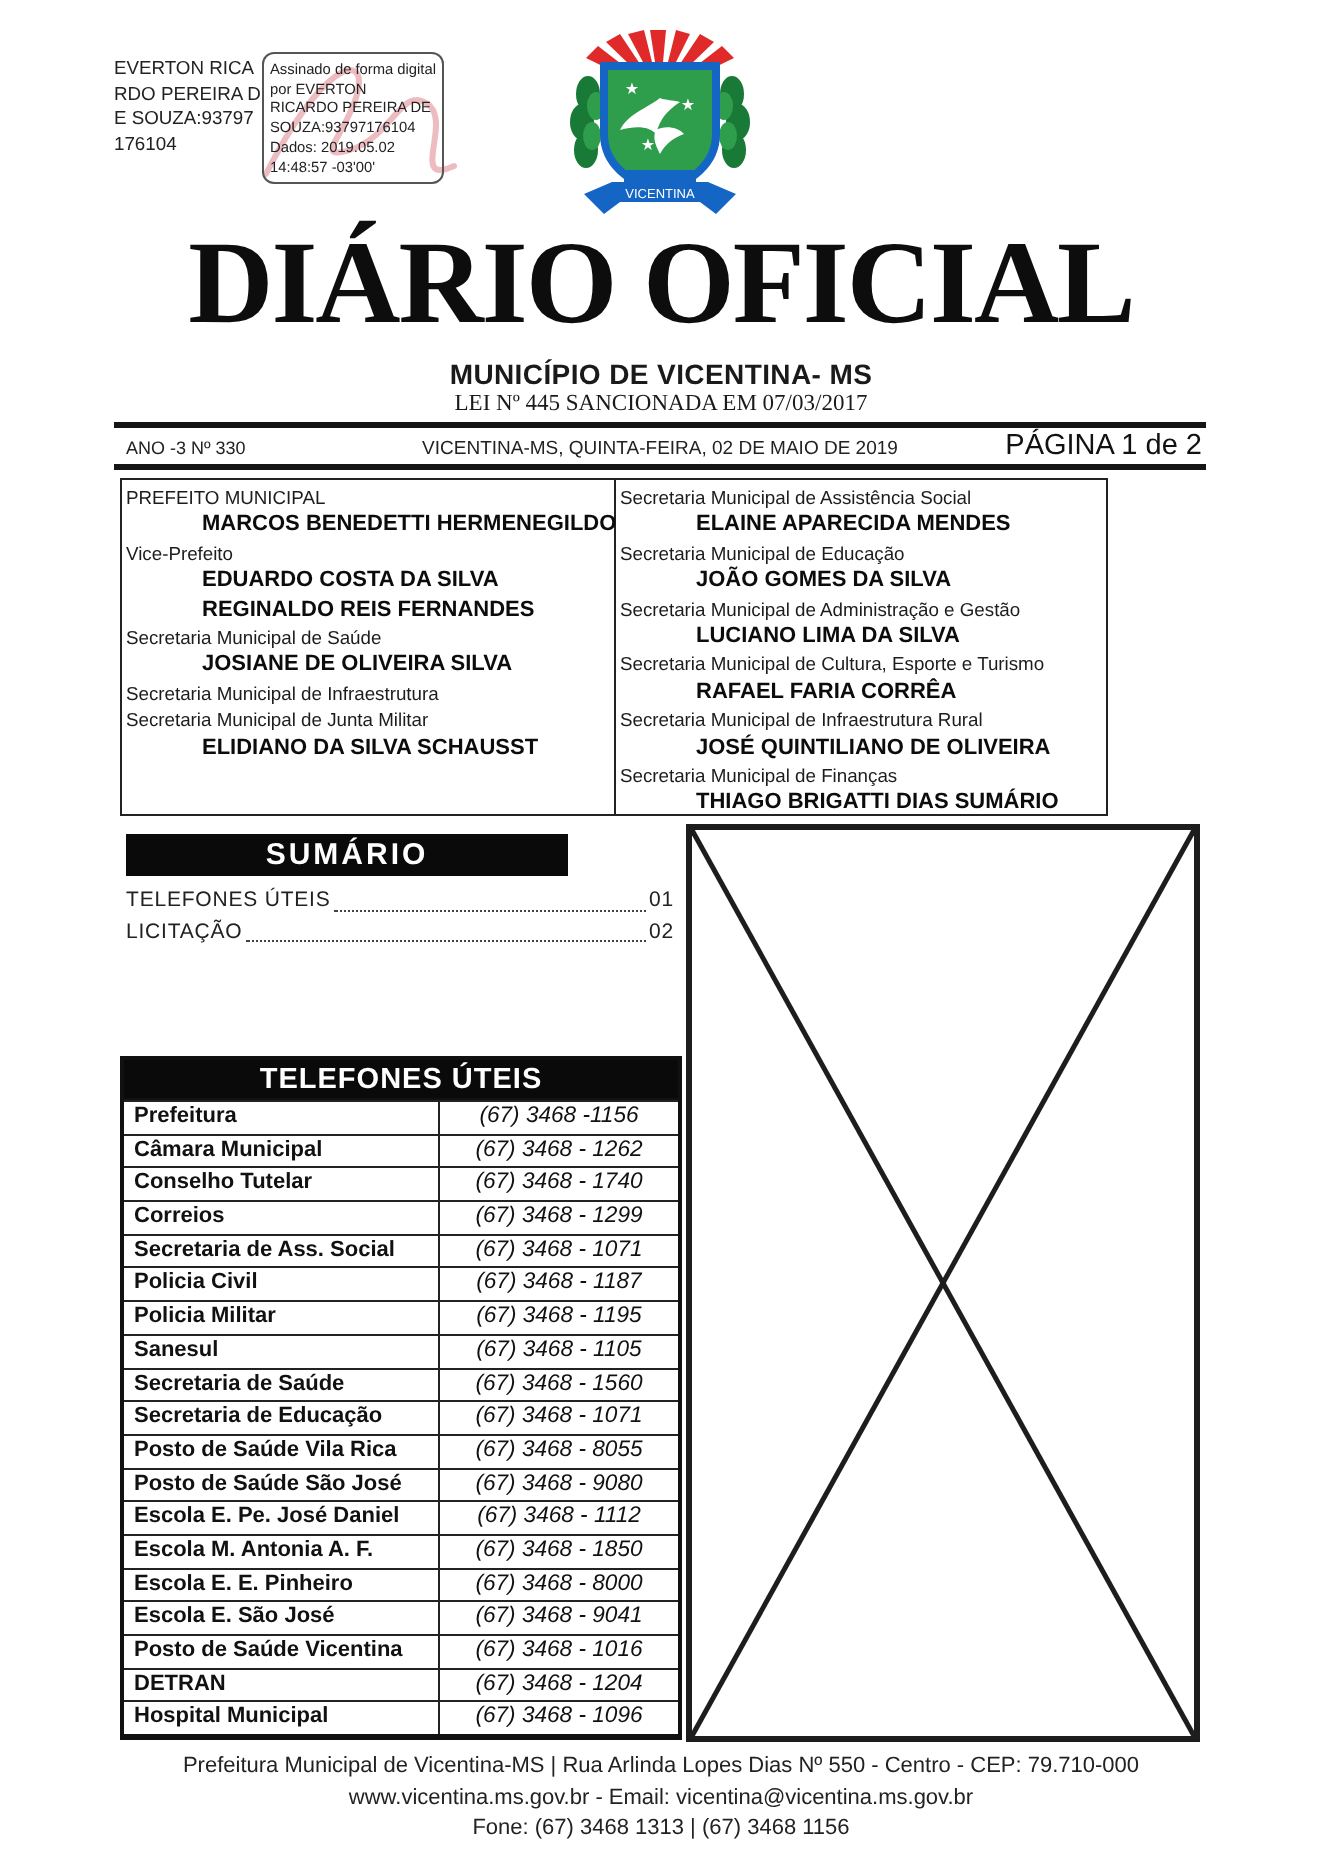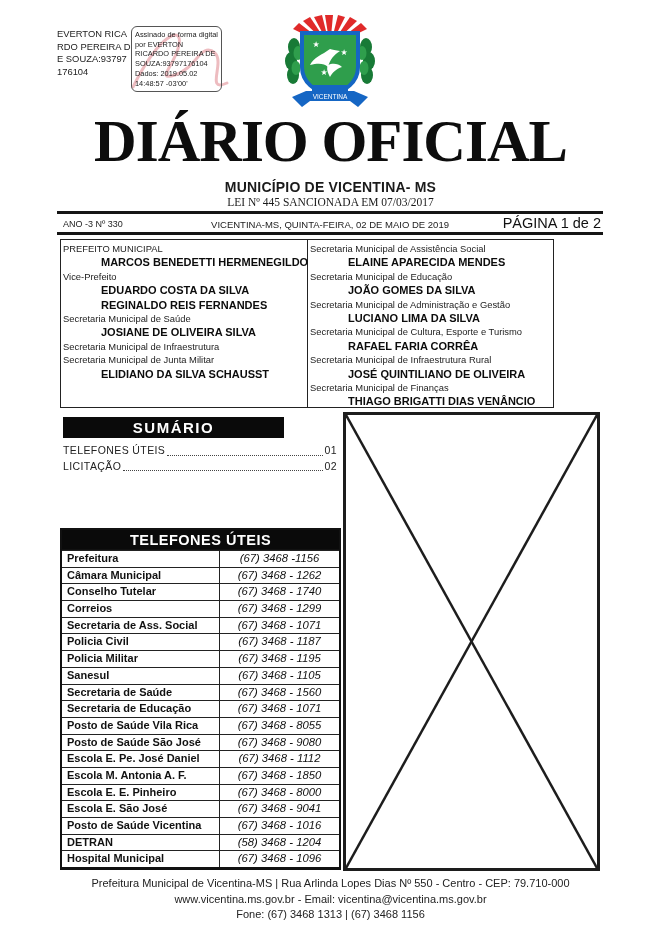--- a/index.html
+++ b/index.html
@@ -217,21 +217,21 @@
           <div class="off-name">RAFAEL FARIA CORRÊA</div>
         </div>
 
         <div>
           <div class="off-role">Secretaria Municipal de Infraestrutura Rural</div>
           <div class="off-name">JOSÉ QUINTILIANO DE OLIVEIRA</div>
         </div>
 
         <div>
           <div class="off-role">Secretaria Municipal de Finanças</div>
-          <div class="off-name">THIAGO BRIGATTI DIAS VENÂNCIO</div>
+          <div class="off-name">THIAGO BRIGATTI DIAS SUMÁRIO</div>
         </div>
 
     </div>
   </div>
 
   <div class="sumario-bar">SUMÁRIO</div>
   <div class="sumario-items">
 
       <div class="sum-item">
         <span class="sum-label">TELEFONES ÚTEIS</span>
@@ -330,21 +330,21 @@
         <div class="pt-phone">(67) 3468 - 9041</div>
       </div>
 
       <div class="pt-row">
         <div class="pt-name">Posto de Saúde Vicentina</div>
         <div class="pt-phone">(67) 3468 - 1016</div>
       </div>
 
       <div class="pt-row">
         <div class="pt-name">DETRAN</div>
-        <div class="pt-phone">(58) 3468 - 1204</div>
+        <div class="pt-phone">(67) 3468 - 1204</div>
       </div>
 
       <div class="pt-row">
         <div class="pt-name">Hospital Municipal</div>
         <div class="pt-phone">(67) 3468 - 1096</div>
       </div>
 
   </div>
 
   <div class="xbox">

